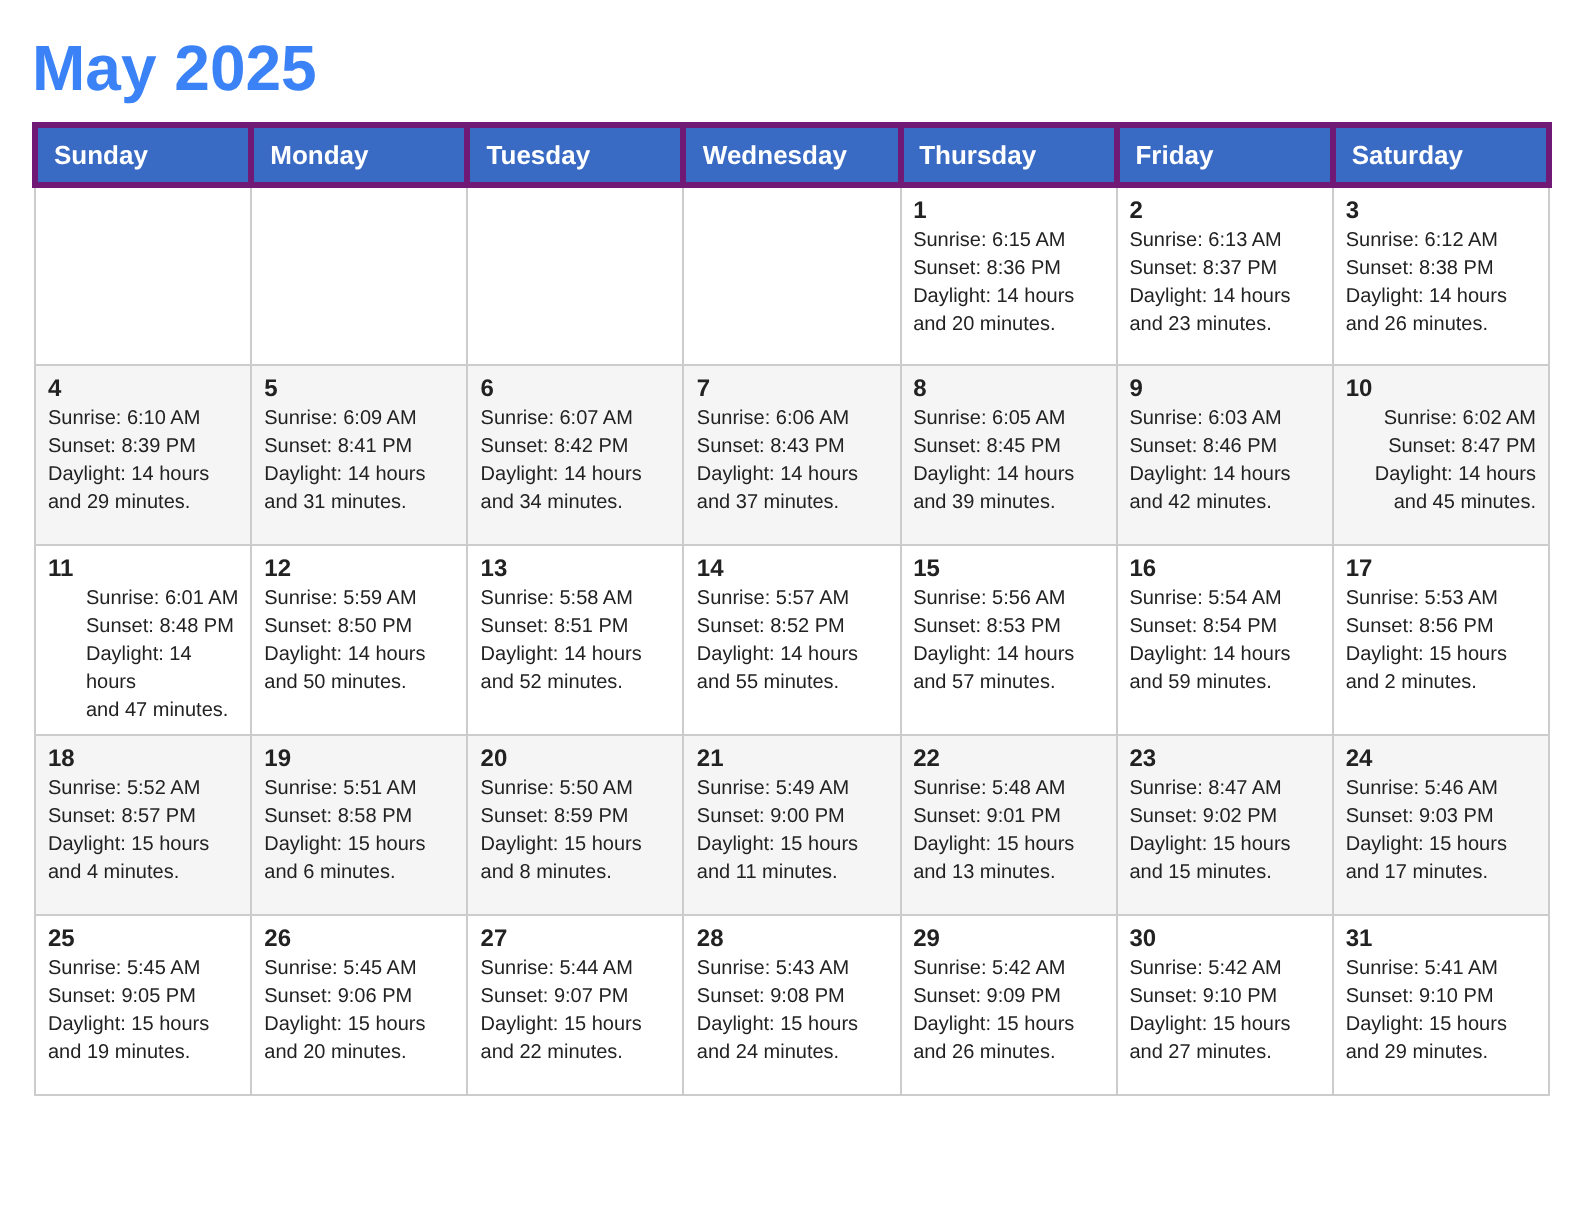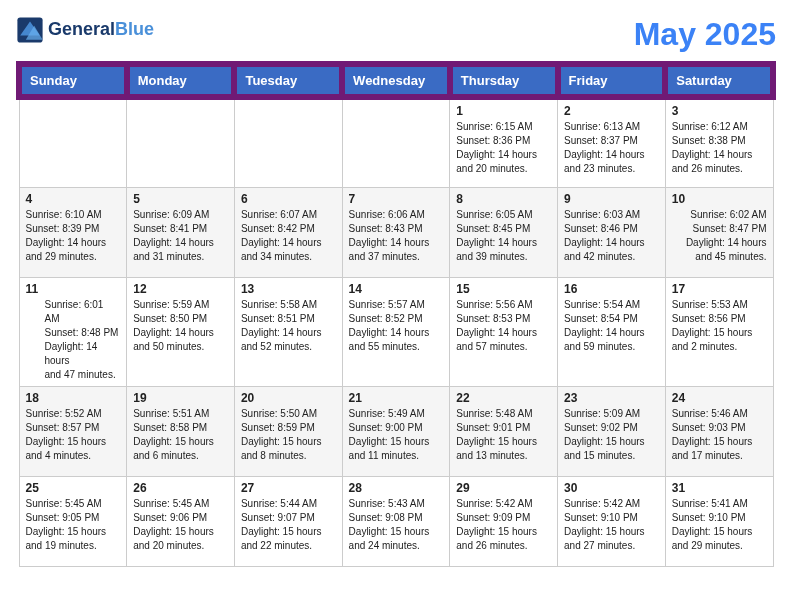--- a/index.html
+++ b/index.html
@@ -51,21 +51,21 @@
       border-collapse: collapse;
       border: 1px solid #ccc;
     }
     thead th {
       background-color: #3a6bc4;
       color: #fff;
       font-size: 13px;
       font-weight: bold;
       padding: 6px 8px;
       text-align: left;
-      border: 6px solid #701a75;
+      border: 3px solid #701a75;
     }
     tbody td {
       width: calc(100% / 7);
       vertical-align: top;
       padding: 4px 6px;
       border: 1px solid #ccc;
       font-size: 10.5px;
       color: #222;
       height: 90px;
     }
@@ -87,30 +87,20 @@
       color: #222;
     }
     td.empty {
       background-color: #fff;
     }
   </style>
 </head>
 <body>
 
 <div class="header">
-  <div class="logo">
-    <svg class="logo-icon" viewBox="0 0 40 40">
-      <rect x="2" y="2" width="36" height="36" rx="4" fill="#1a3a6b"></rect>
-      <polygon points="20,8 34,28 6,28" fill="#4a90d9" opacity="0.9"></polygon>
-      <polygon points="26,14 38,34 14,34" fill="#6ab0f0" opacity="0.7"></polygon>
-    </svg>
-    <div class="logo-text">
-      <div>General<span>Blue</span></div>
-    </div>
-  </div>
   <div class="title-block">
     <div class="calendar-title">May 2025</div>
   </div>
 </div>
 
 <table>
   <thead>
     <tr>
     <th>Sunday</th>
         <th>Monday</th>
@@ -282,21 +272,21 @@
         </td>
         <td>
           <span class="day-num">22</span>
           <div class="day-info" style="white-space: pre-line;">Sunrise: 5:48 AM
 Sunset: 9:01 PM
 Daylight: 15 hours
 and 13 minutes.</div>
         </td>
         <td>
           <span class="day-num">23</span>
-          <div class="day-info" style="white-space: pre-line;">Sunrise: 5:09 AM
+          <div class="day-info" style="white-space: pre-line;">Sunrise: 8:47 AM
 Sunset: 9:02 PM
 Daylight: 15 hours
 and 15 minutes.</div>
         </td>
         <td>
           <span class="day-num">24</span>
           <div class="day-info" style="white-space: pre-line;">Sunrise: 5:46 AM
 Sunset: 9:03 PM
 Daylight: 15 hours
 and 17 minutes.</div>

